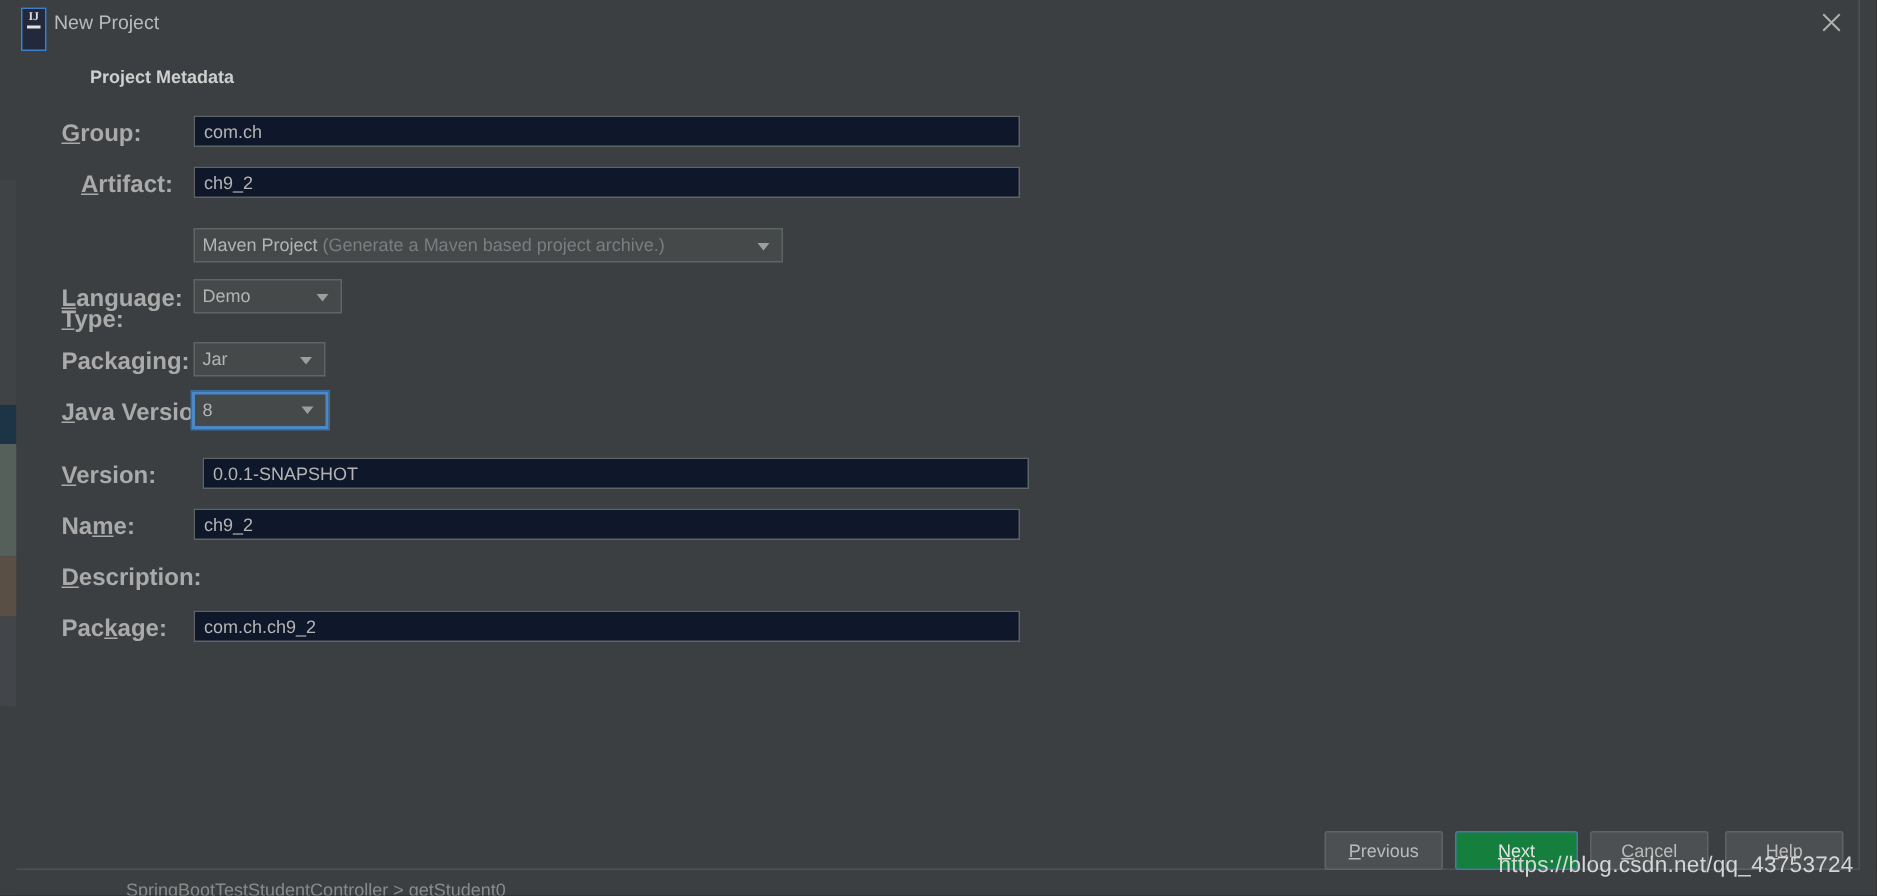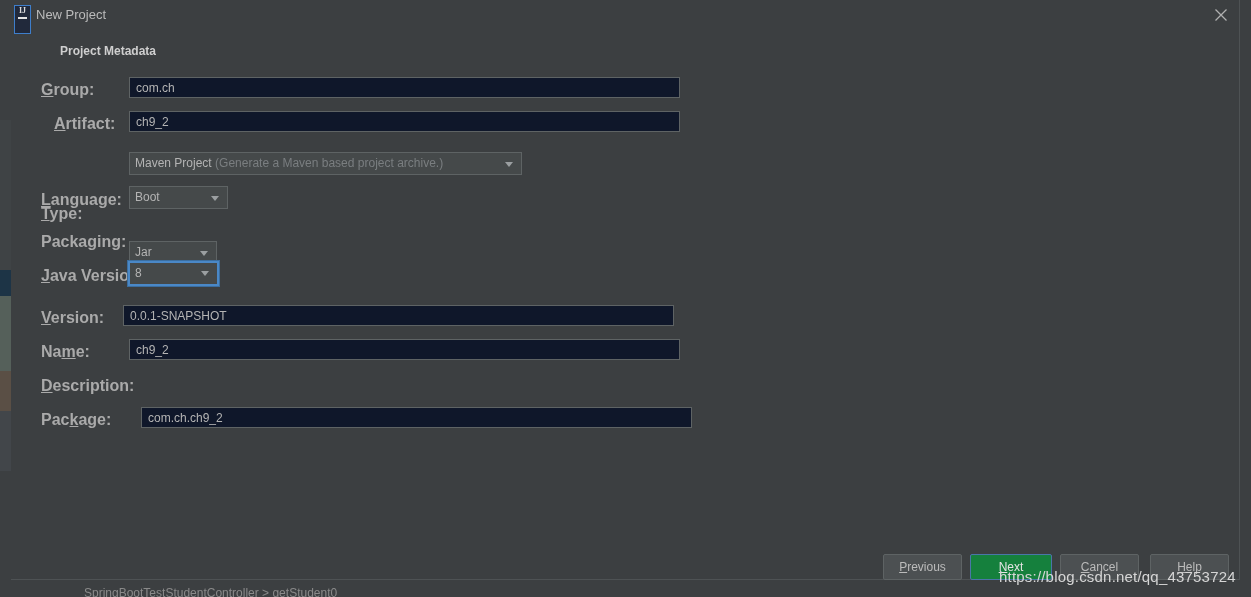--- a/index.html
+++ b/index.html
@@ -256,46 +256,46 @@
 
   <div class="field-label" style="left:30px; top:157px;margin-top:48px;"><span class="mn">T</span>ype:</div>
   <div class="combo" style="left:118px; top:152px; width:393px;">
     <span>Maven Project</span>
     <span class="hint">(Generate a Maven based project archive.)</span>
     <span class="arrow"></span>
   </div>
 
   <div class="field-label" style="left:30px; top:191px;"><span class="mn">L</span>anguage:</div>
   <div class="combo" style="left:118px; top:186px; width:99px;">
-    <span>Boot</span>
+    <span>Demo</span>
     <span class="arrow"></span>
   </div>
 
   <div class="field-label" style="left:30px; top:233px;">Packa<span class="mn">g</span>ing:</div>
-  <div class="combo" style="left:118px; top:228px; width:88px;margin-top:13px;">
+  <div class="combo" style="left:118px; top:228px; width:88px;">
     <span>Jar</span>
     <span class="arrow"></span>
   </div>
 
   <div class="field-label" style="left:30px; top:267px;"><span class="mn">J</span>ava Version:</div>
   <div class="combo focused" style="left:117px; top:261px; width:91px; height:25px; line-height:21px;">
     <span>8</span>
     <span class="arrow" style="top:8px;"></span>
   </div>
 
   <div class="field-label" style="left:30px; top:309px;"><span class="mn">V</span>ersion:</div>
-  <input class="text-input" style="left: 112px; top: 305px; width: 551px;" readonly="" value="0.0.1-SNAPSHOT">
+  <input class="text-input" style="left: 124px; top: 305px; width: 551px;" readonly="" value="0.0.1-SNAPSHOT">
 
   <div class="field-label" style="left:30px; top:343px;">Na<span class="mn">m</span>e:</div>
   <input class="text-input" style="left: 118px; top: 339px; width: 551px;" readonly="" value="ch9_2">
 
   <div class="field-label" style="left:30px; top:377px;"><span class="mn">D</span>escription:</div>
 
   <div class="field-label" style="left:30px; top:411px;">Pac<span class="mn">k</span>age:</div>
-  <input class="text-input" style="left: 118px; top: 407px; width: 551px; margin-left: 12px;" readonly="" value="com.ch.ch9_2">
+  <input class="text-input" style="left: 118px; top: 407px; width: 551px;" readonly="" value="com.ch.ch9_2">
 
   <div class="dlg-button" style="left:872px; top:554px; width:79px;"><span class="mn">P</span>revious</div>
   <div class="dlg-button default" style="left:959px; top:554px; width:82px;"><span class="mn">N</span>ext</div>
   <div class="dlg-button" style="left:1049px; top:554px; width:79px;"><span class="mn">C</span>ancel</div>
   <div class="dlg-button" style="left:1139px; top:554px; width:79px;"><span class="mn">H</span>elp</div>
 
 </div>
 
 <div id="watermark">https://blog.csdn.net/qq_43753724</div>
 

